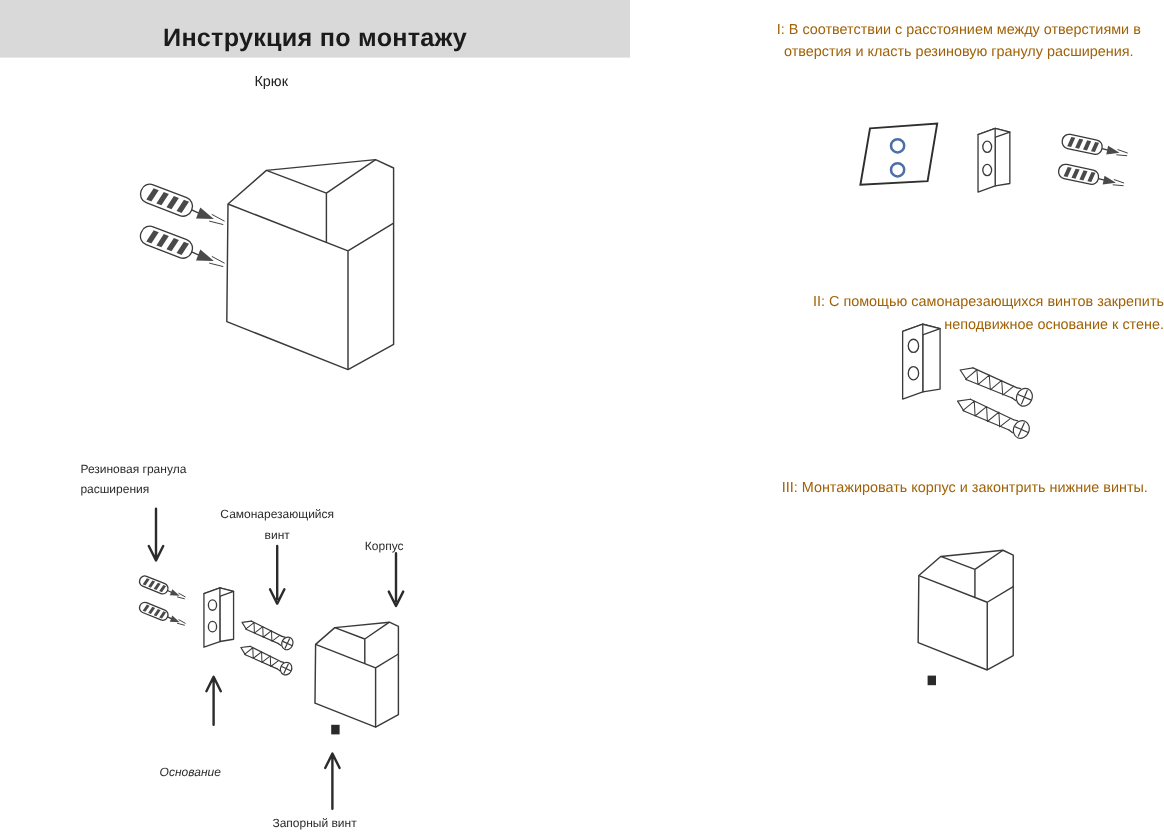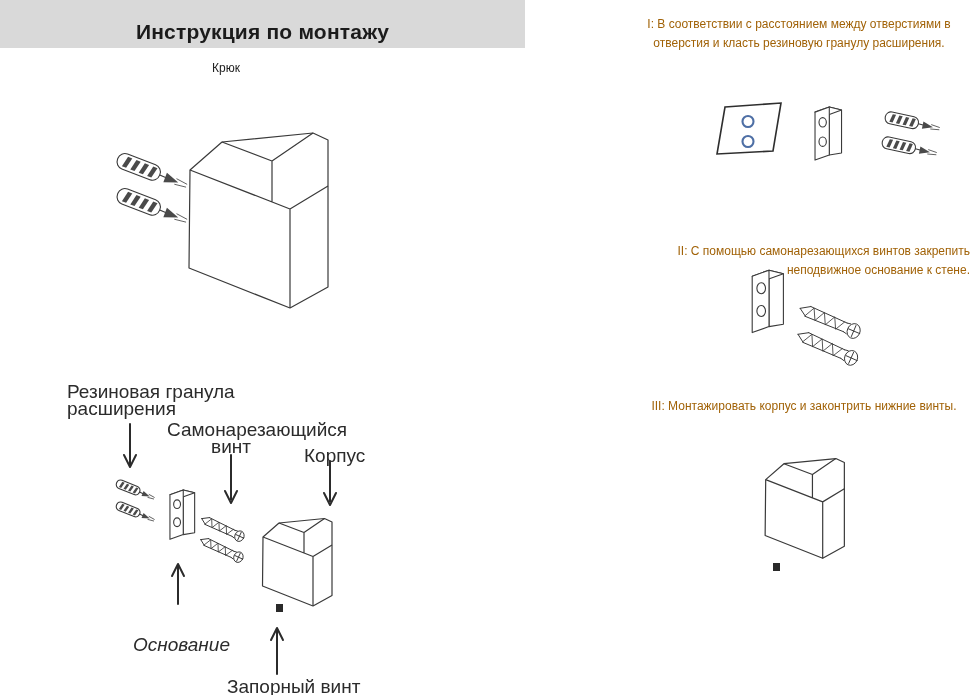--- a/index.html
+++ b/index.html
@@ -13,21 +13,21 @@
   }
   .page-title{font-size:21px;font-weight:600;color:#1b1b1b;letter-spacing:.2px;margin-top:15px;}
   .product-name{
     position:absolute;left:0;top:61px;width:452px;text-align:center;
     font-size:12px;color:#222;
   }
   .step{position:absolute;font-size:12px;line-height:19px;color:#a16207;}
   .step-1{left:630px;top:15px;width:338px;text-align:center;}
   .step-2{left:638px;top:206px;width:332px;text-align:right;margin-top:36px;}
   .step-3{left:638px;top:397px;width:332px;text-align:center;}
-  .lbl{position:absolute;font-size:19px;line-height:17px;color:#2b2b2b;}
+  .lbl{position:absolute;font-size:10px;line-height:17px;color:#2b2b2b;}
   .lbl-anchor{left:67px;top:383px;}
   .lbl-screw{left:167px;top:421px;width:128px;text-align:center;}
   .lbl-body{left:304px;top:447px;}
   .lbl-base{left:133px;top:636px;font-style:italic;}
   .lbl-lock{left:227px;top:678px;}
   svg.art{position:absolute;left:0;top:0;}
 </style>
 </head>
 <body>
 

